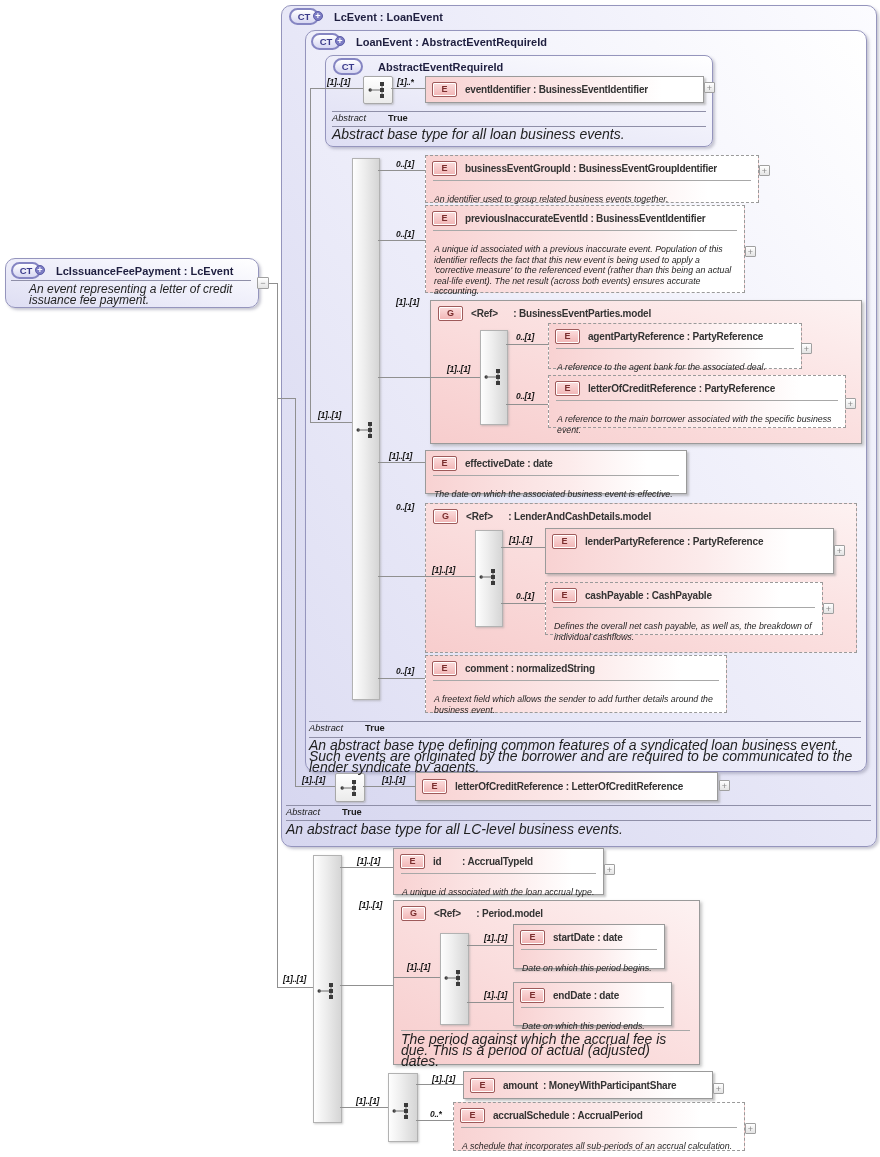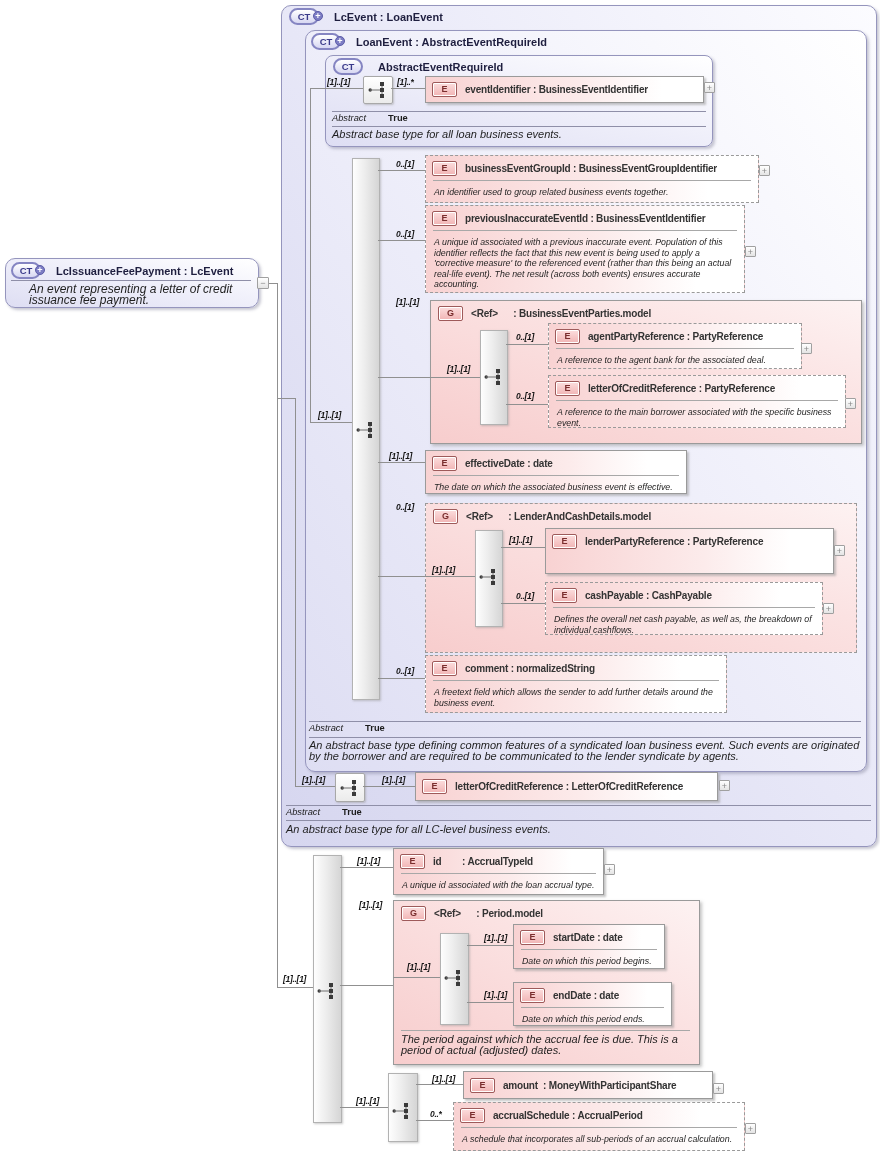--- a/index.html
+++ b/index.html
@@ -24,21 +24,21 @@
       background:linear-gradient(to right,#f8d2d2 0%,#fcebeb 55%,#ffffff 85%);}
   .el.solid{box-shadow:2px 2px 2px rgba(150,150,150,.55);}
   .el.dashed{border-style:dashed;}
   .trow{height:24px;display:flex;align-items:center;padding-left:6px;gap:8px;}
   .trow.slim{height:100%;}
   .tlabel{font-weight:bold;font-size:10px;letter-spacing:-0.2px;color:#333;white-space:pre;text-align:right;}
   .eico,.gico{display:inline-block;width:23px;height:13px;flex:none;
       background:linear-gradient(#fcdede,#f1b4b4);border:1px solid #9e5a5a;
       box-shadow:inset 0 0 0 1px #ffffff;color:#7a2e2e;font-weight:bold;font-size:9px;
       line-height:13px;text-align:center;border-radius:2px;}
-  .desc{margin:0 7px;border-top:1px solid #a8a8a8;padding:6px 1px 3px;font-style:italic;
+  .desc{margin:0 7px;border-top:1px solid #a8a8a8;padding:13px 1px 3px;font-style:italic;
         font-size:8.8px;line-height:10.6px;color:#1f1f1f;}
   
   .group{position:absolute;border:1px solid #9a9a9a;
          background:linear-gradient(to top right,#f7cdcd 0%,#fbe2e2 60%,#fdf2f2 100%);}
   .group.solid{box-shadow:2px 2px 3px rgba(150,150,150,.55);}
   .group.dashed{border-style:dashed;}
   .ghdr{position:absolute;display:flex;align-items:center;gap:8px;}
   
   .bar{position:absolute;border:1px solid #b2b2b2;
        background:linear-gradient(to right,#fefefe 0%,#ededed 45%,#d5d5d5 100%);
@@ -49,21 +49,21 @@
   .sg{position:absolute;left:2px;}
   
   .hl{position:absolute;height:1px;background:#909090;}
   .vl{position:absolute;width:1px;background:#909090;}
   .card{position:absolute;font-style:italic;font-weight:bold;font-size:8.5px;color:#141414;
         letter-spacing:-0.3px;white-space:nowrap;}
   .sep{position:absolute;height:1px;background:#8f8fa8;}
   .absrow{position:absolute;display:flex;gap:22px;font-size:9.3px;color:#1c1c1c;}
   .absrow .al{font-style:italic;}
   .absrow .av{font-weight:bold;}
-  .boxdesc{position:absolute;font-style:italic;font-size:11px;line-height:10.8px;color:#1f1f1f;}
+  .boxdesc{position:absolute;font-style:italic;font-size:14px;line-height:10.8px;color:#1f1f1f;}
   .pexp{position:absolute;width:11px;height:11px;border:1px solid #a0a0a0;border-radius:1px;
         background:linear-gradient(#ffffff,#e4e4e4);color:#8a8a8a;font-size:9px;line-height:10px;
         text-align:center;box-sizing:border-box;}
 </style>
 </head>
 <body>
 
 <div id="canvas">
 
   <div class="lavbox" style="left:281px;top:5px;width:594px;height:840px"></div>

